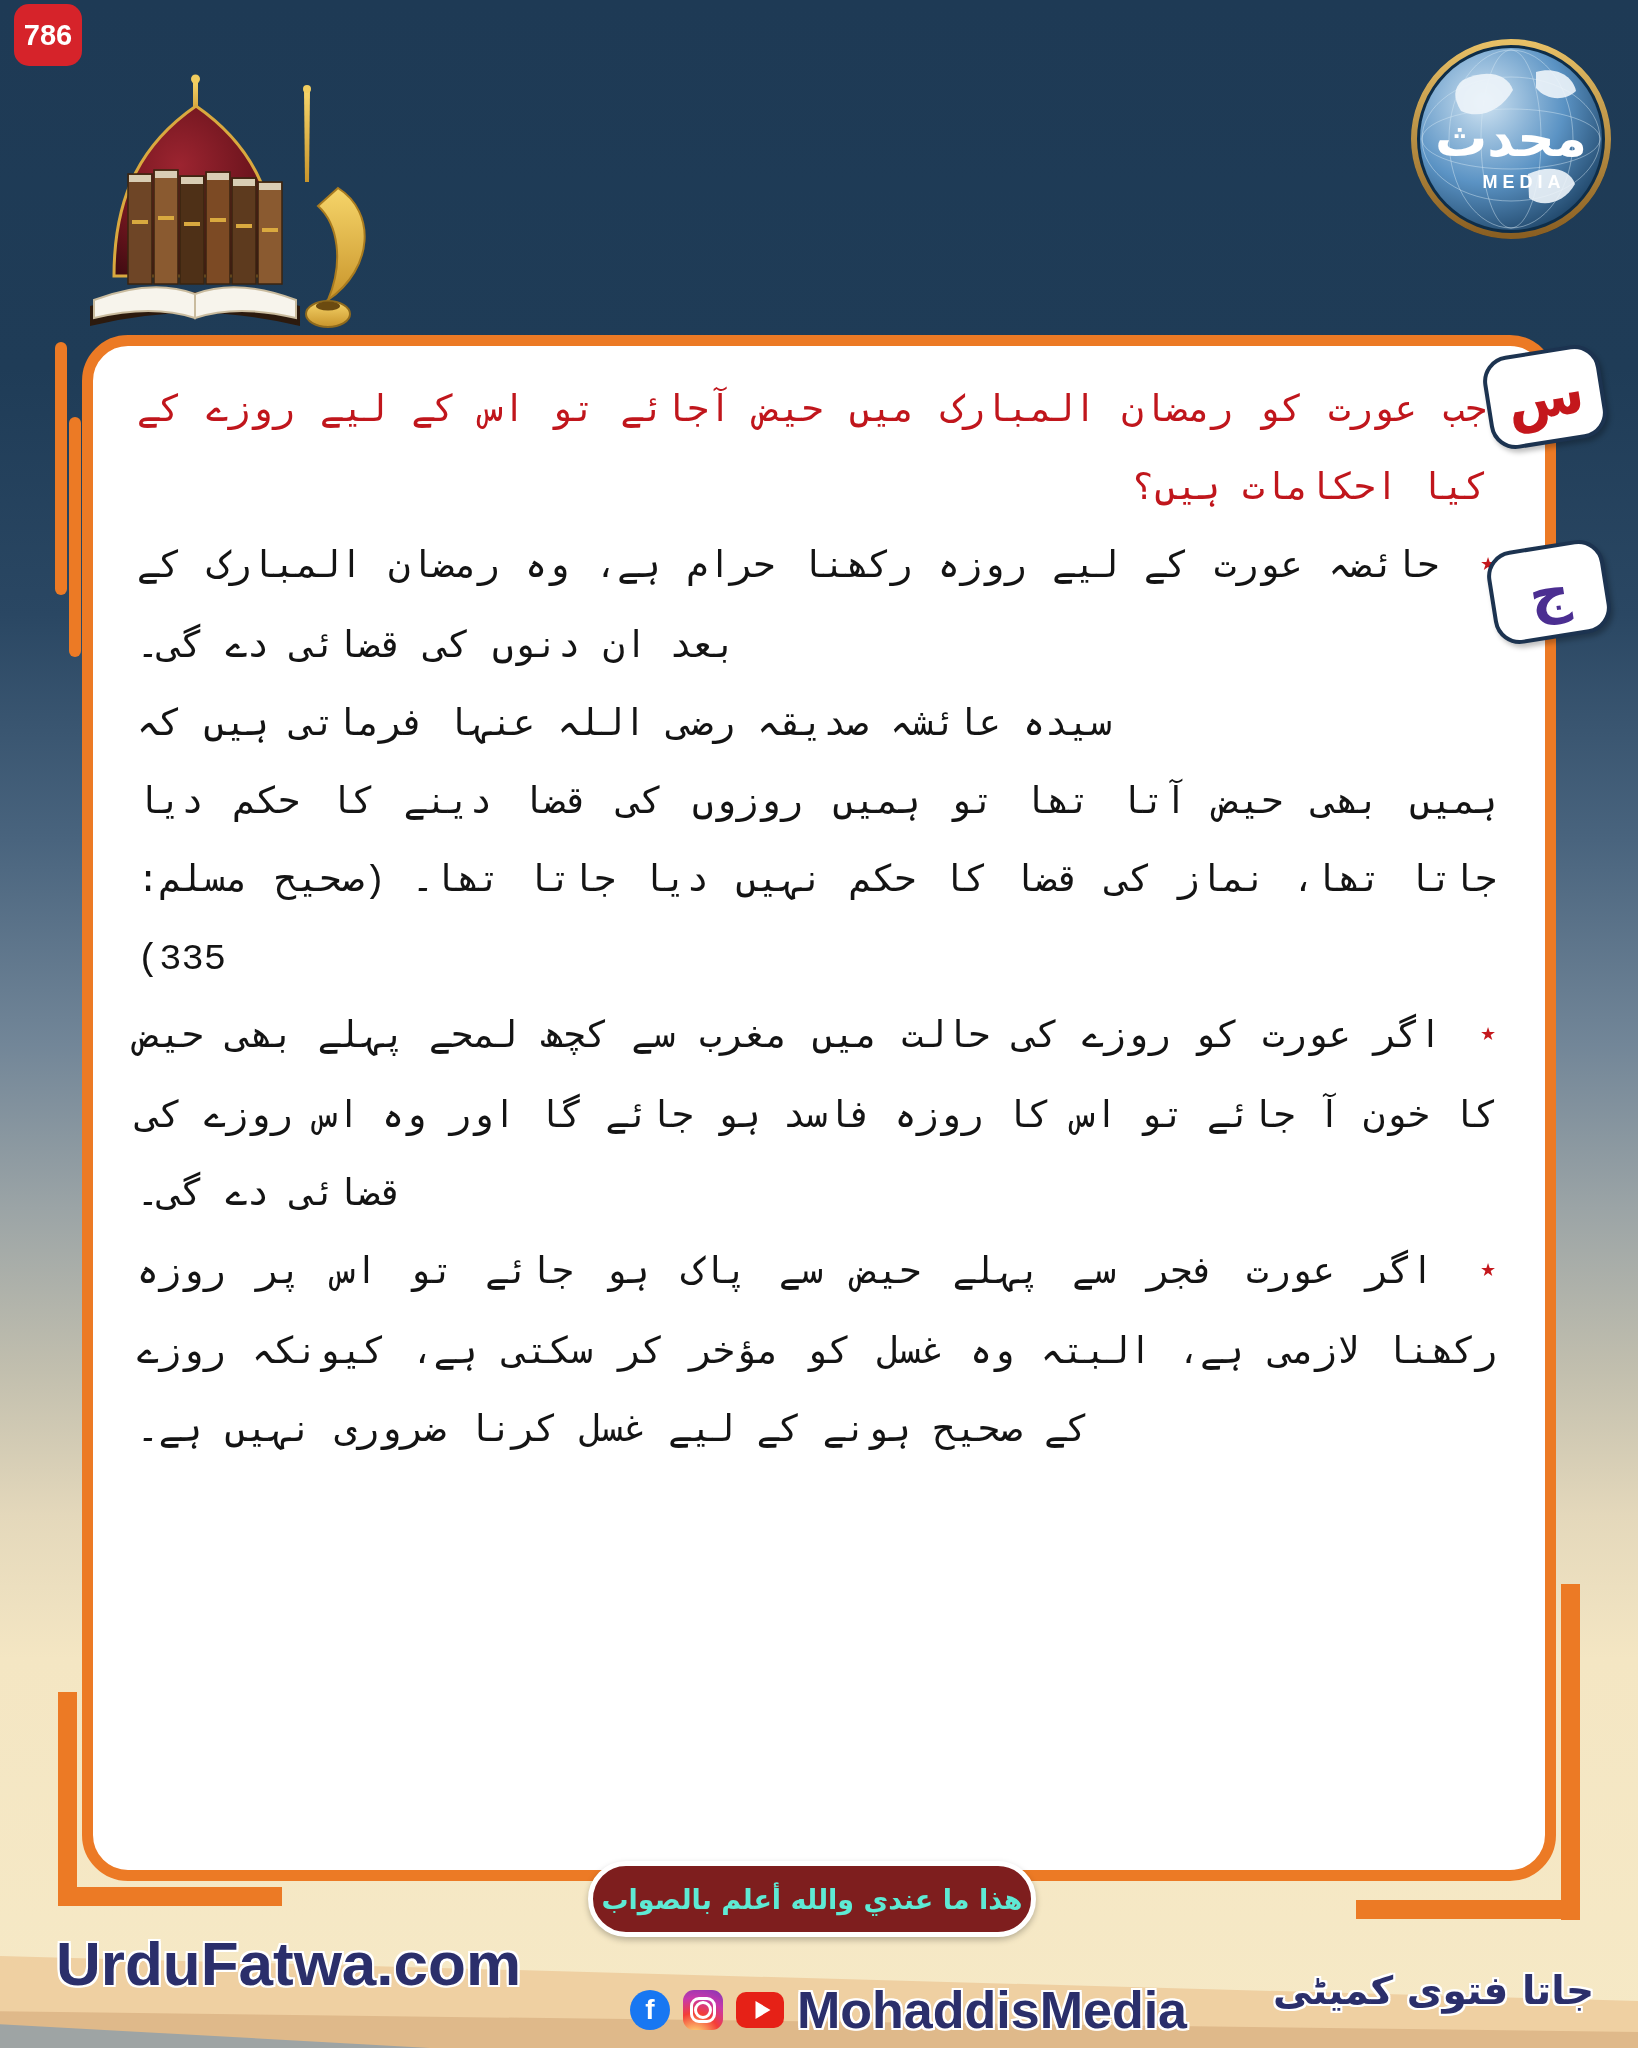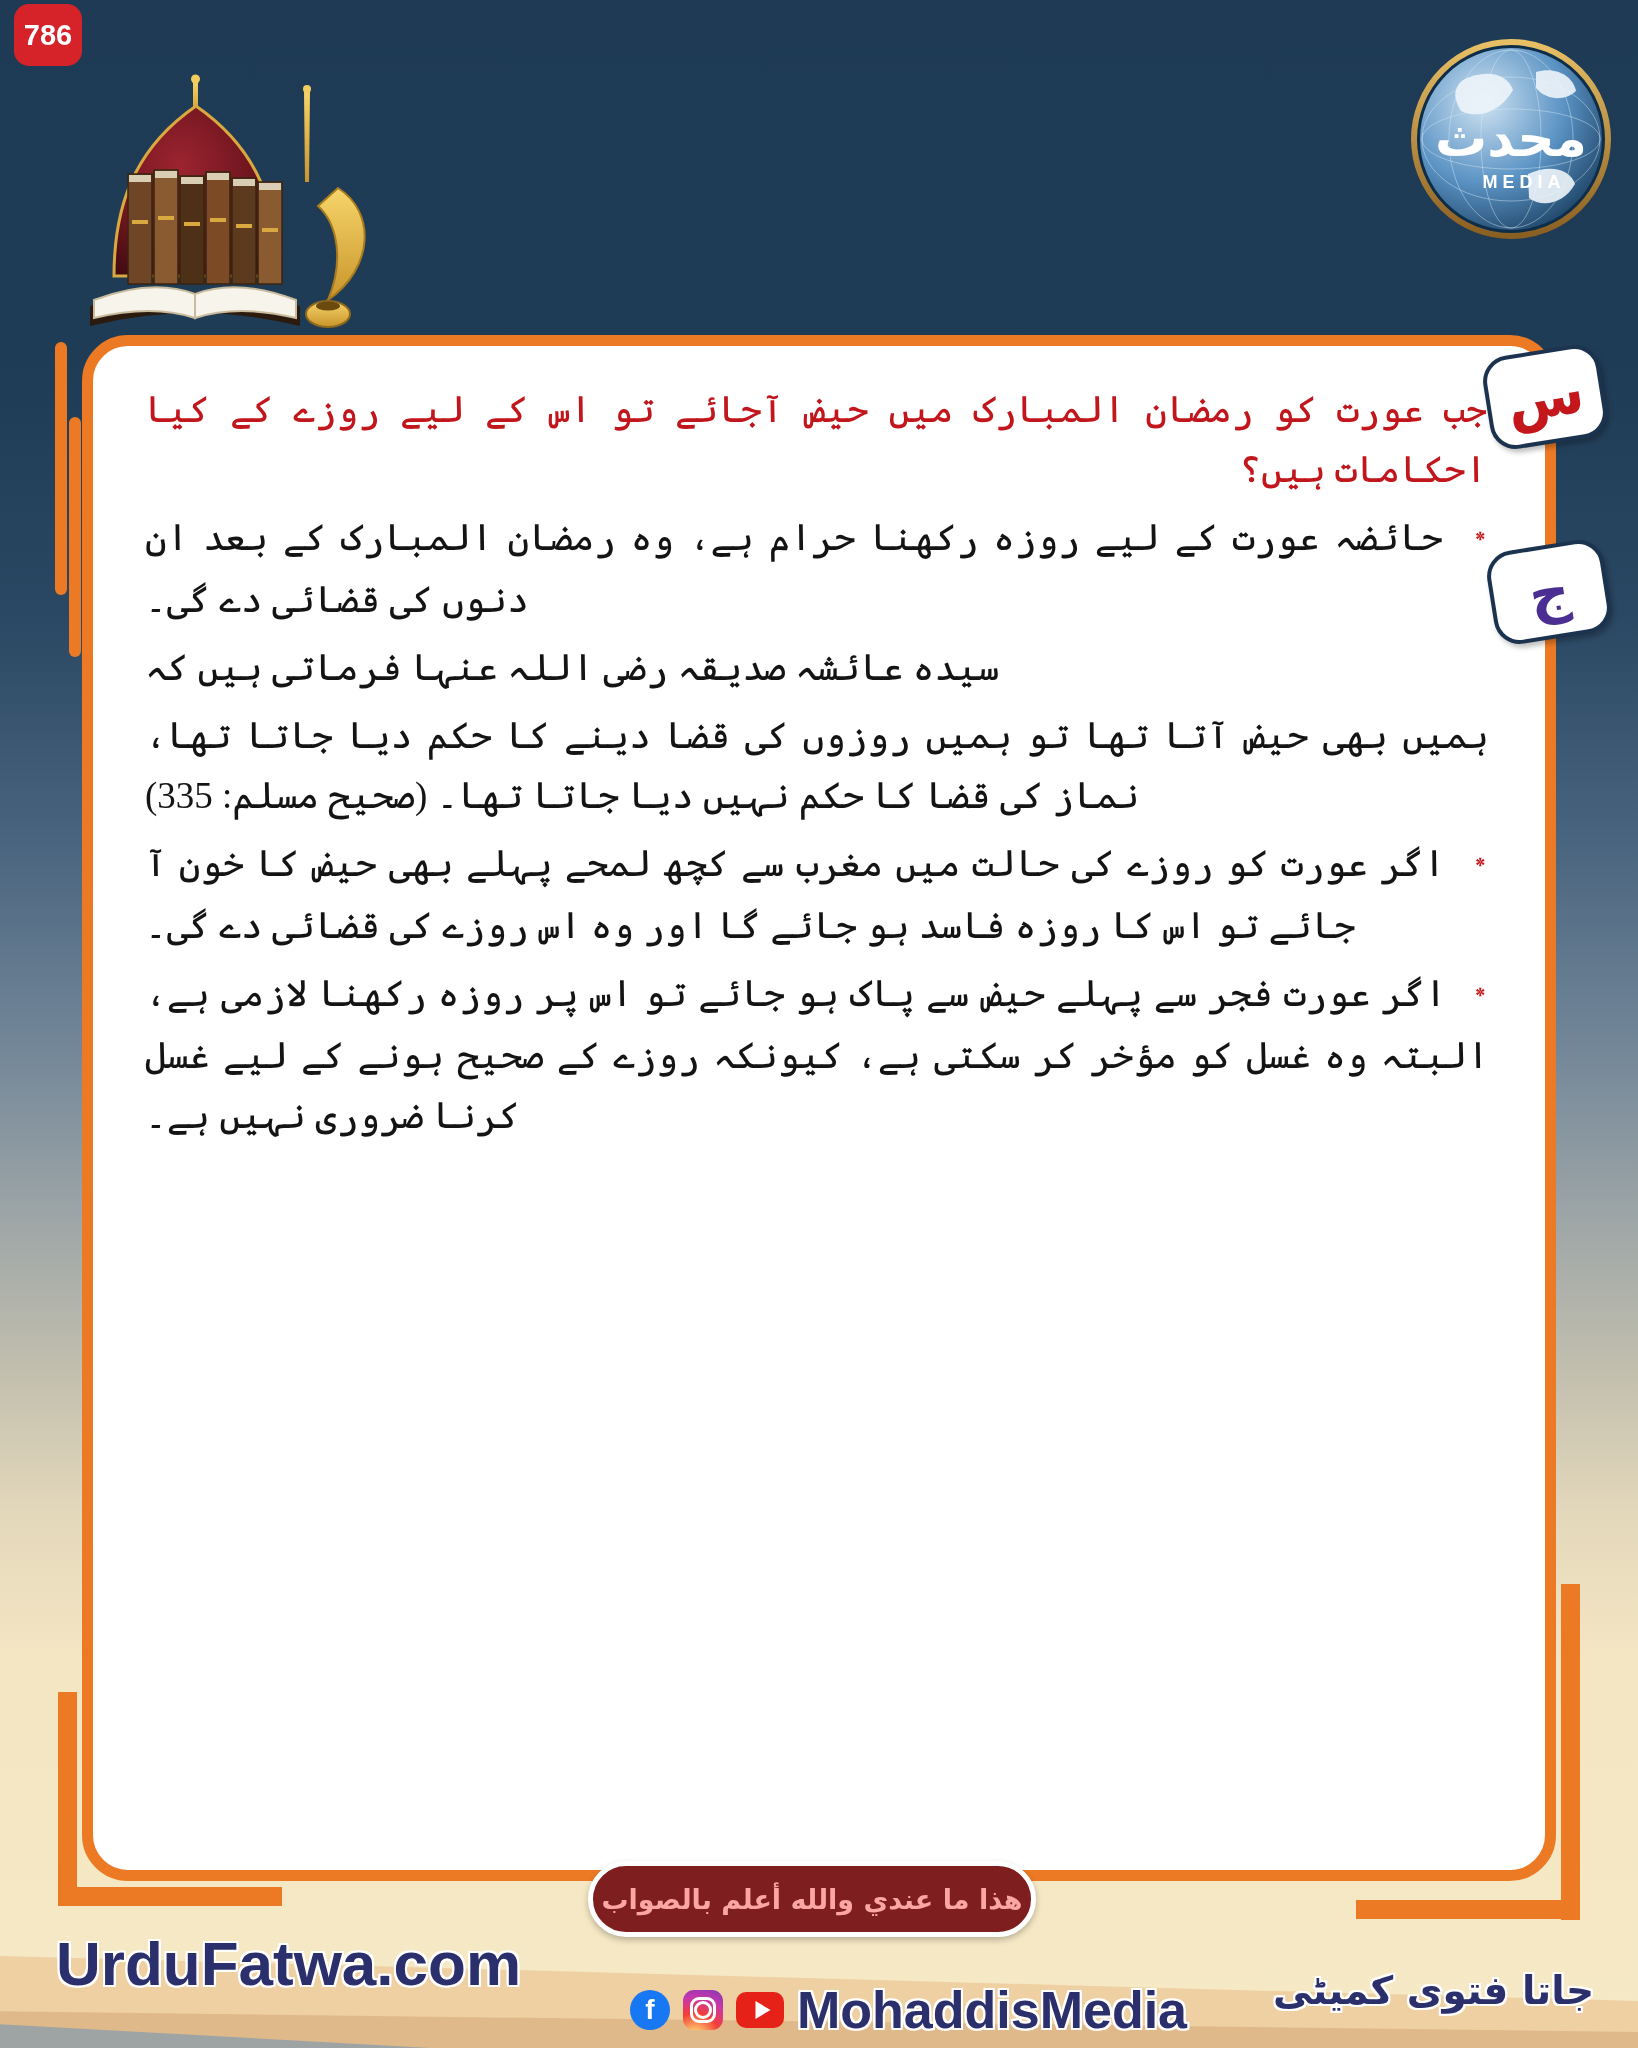--- a/index.html
+++ b/index.html
@@ -49,23 +49,23 @@
   .br-right-h { left: 1356px; top: 1900px; width: 224px; height: 19px; }
 
   
   .card {
     position: absolute; left: 82px; top: 335px; width: 1474px; height: 1546px;
     background: #fff; border: 11px solid #EC7A25; border-radius: 46px;
     z-index: 2; padding: 26px 48px 0 44px; overflow: hidden;
   }
   .card-body { direction: rtl; color: #141414; }
   .para {
-    font-size: 37px; line-height: 60px;
-    text-align: justify; text-align-last: left; margin: 8px;
-    font-family: Liberation Serif, serif;
+    font-size: 37px; line-height: 78px;
+    text-align: justify; text-align-last: left; margin: 0;
+    font-family: Liberation Mono, monospace;
   }
   .para.question { color: #C0161C; text-align-last: right; margin-right: 10px; }
   .star { color: #C4171C; font-size: 30px; margin-left: 14px; position: relative; top: -4px; }
 
   
   .marker-badge {
     position: absolute; width: 118px; height: 94px; z-index: 4;
     background: #fff; border: 4px solid #1C3350; border-radius: 26px;
     display: flex; align-items: center; justify-content: center;
     font-size: 56px; font-weight: bold; transform: rotate(-9deg);
@@ -75,21 +75,21 @@
   .a-badge { left: 1490px; top: 545px; color: #4B2E91; }
 
   
   .pill {
     position: absolute; left: 588px; top: 1861px; width: 448px; height: 76px;
     background: #7E1E1E; border: 5px solid #fff; border-radius: 42px;
     z-index: 4; display: flex; align-items: center; justify-content: center;
     box-shadow: 0 3px 6px rgba(0,0,0,0.25);
   }
   .pill-text {
-    color: #fca5a5; font-size: 27px; font-weight: bold; direction: rtl;
+    color: #5eead4; font-size: 27px; font-weight: bold; direction: rtl;
     white-space: nowrap; font-family: "DejaVu Sans", sans-serif;
   }
 
   
   .band-a { position: absolute; left: 0; top: 1950px; width: 1638px; height: 98px; background: #EFD0A2;
             clip-path: polygon(0 6%, 100% 52%, 100% 100%, 0 100%); z-index: 1; }
   .band-b { position: absolute; left: 0; top: 2002px; width: 1638px; height: 46px; background: #DFB98A;
             clip-path: polygon(0 20%, 100% 65%, 100% 100%, 0 100%); z-index: 1; }
   .wedge-gray { position: absolute; left: 0; top: 2014px; width: 430px; height: 34px; background: #9EA4A4;
             clip-path: polygon(0 30%, 100% 100%, 0 100%); z-index: 1; }

